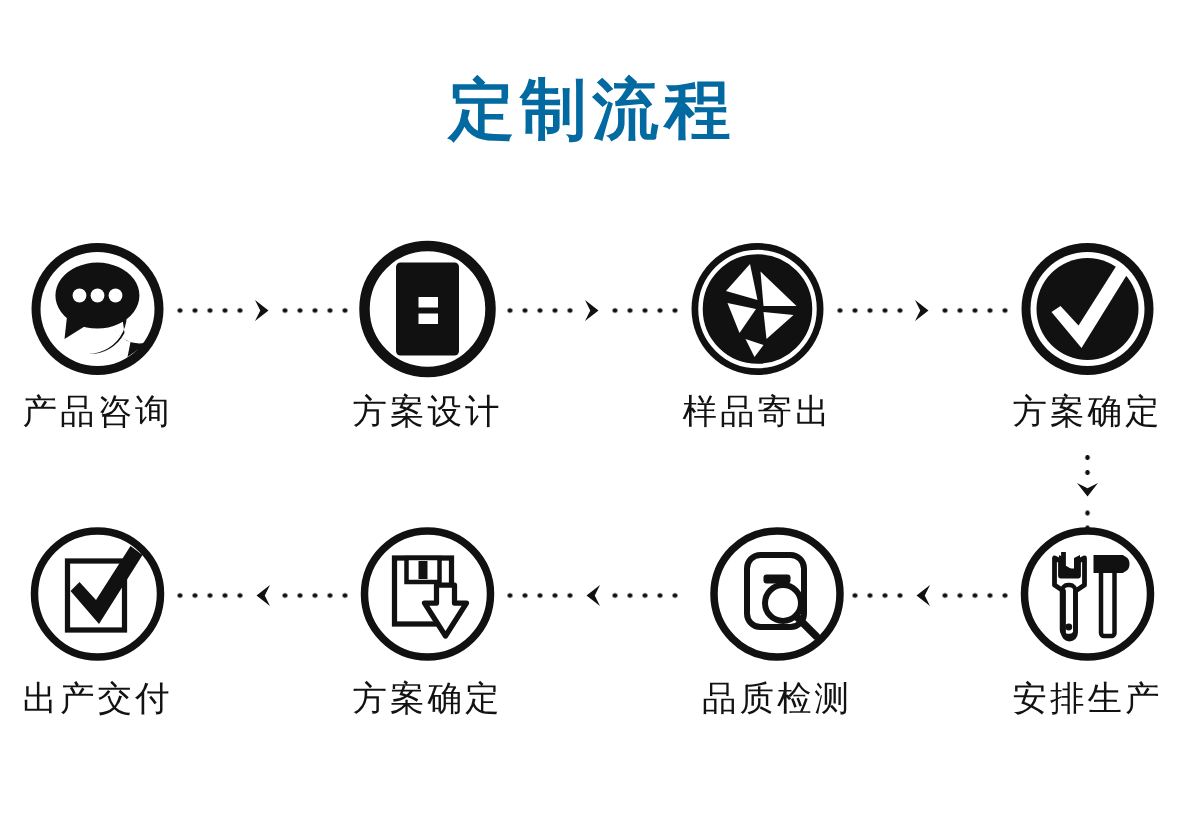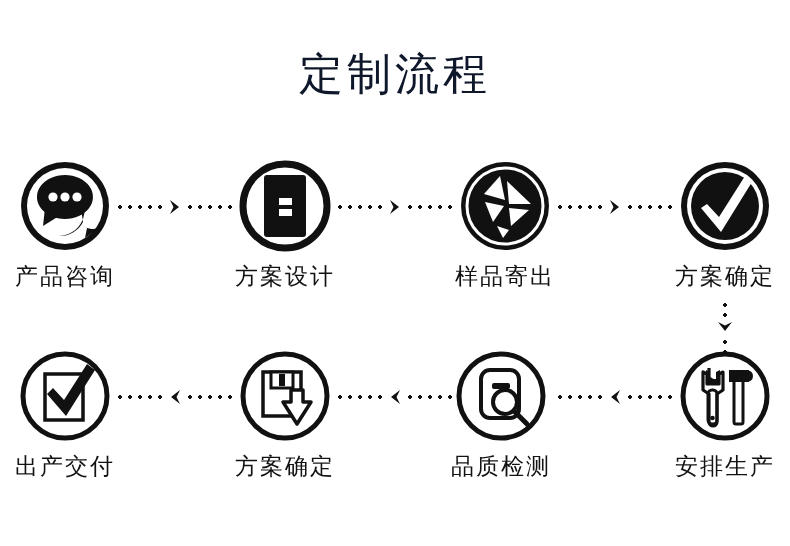--- a/index.html
+++ b/index.html
@@ -16,33 +16,33 @@
     color: #111111;
   }
 
   #page-title {
     position: absolute;
     top: 52px;
     left: 0;
     width: 790px;
     text-align: center;
     font-size: 44px;
-    font-weight: 400;
+    font-weight: 700;
     letter-spacing: 4px;
-    color: #0f172a;
+    color: #0369a1;
     line-height: 1;
   }
 
   .flow-row {
     position: absolute;
     left: 0;
     width: 790px;
     height: 150px;
   }
-  #flow-row-1 { top: 160px; }
+  #flow-row-1 { top: 160px; font-family: Liberation Mono, monospace; }
   #flow-row-2 { top: 350px; }
 
   .step {
     position: absolute;
     width: 150px;
     top: 0;
     text-align: center;
   }
   .step-icon {
     width: 92px;
@@ -259,21 +259,21 @@
         <circle cx="33.5" cy="68" r="2.3" fill="#111"></circle>
 
         <path d="M50 20 L70 20 L70 32 L50 32 Z" fill="#111"></path>
         <path d="M66 20 q8 0 8 6 q0 6 -8 6 Z" fill="#111"></path>
         <rect x="55" y="30" width="9" height="44" rx="2" fill="none" stroke="#111" stroke-width="3"></rect>
       </svg>
     </div>
     <div class="step-label">安排生产</div>
   </div>
 
-  <div class="step" style="left:426px;">
+  <div class="step" style="left:443px;">
     <div class="step-icon">
       <svg viewBox="0 0 92 92">
         <circle cx="46" cy="46" r="42" fill="none" stroke="#111" stroke-width="5"></circle>
         <rect x="26" y="20" width="38" height="48" rx="9" fill="none" stroke="#111" stroke-width="4"></rect>
         <rect x="37" y="33" width="18" height="6" rx="2" fill="#111"></rect>
         <circle cx="50" cy="52" r="12" fill="#fff" stroke="#111" stroke-width="4"></circle>
         <line x1="59" y1="61" x2="72" y2="74" stroke="#111" stroke-width="5" stroke-linecap="round"></line>
       </svg>
     </div>
     <div class="step-label">品质检测</div>

